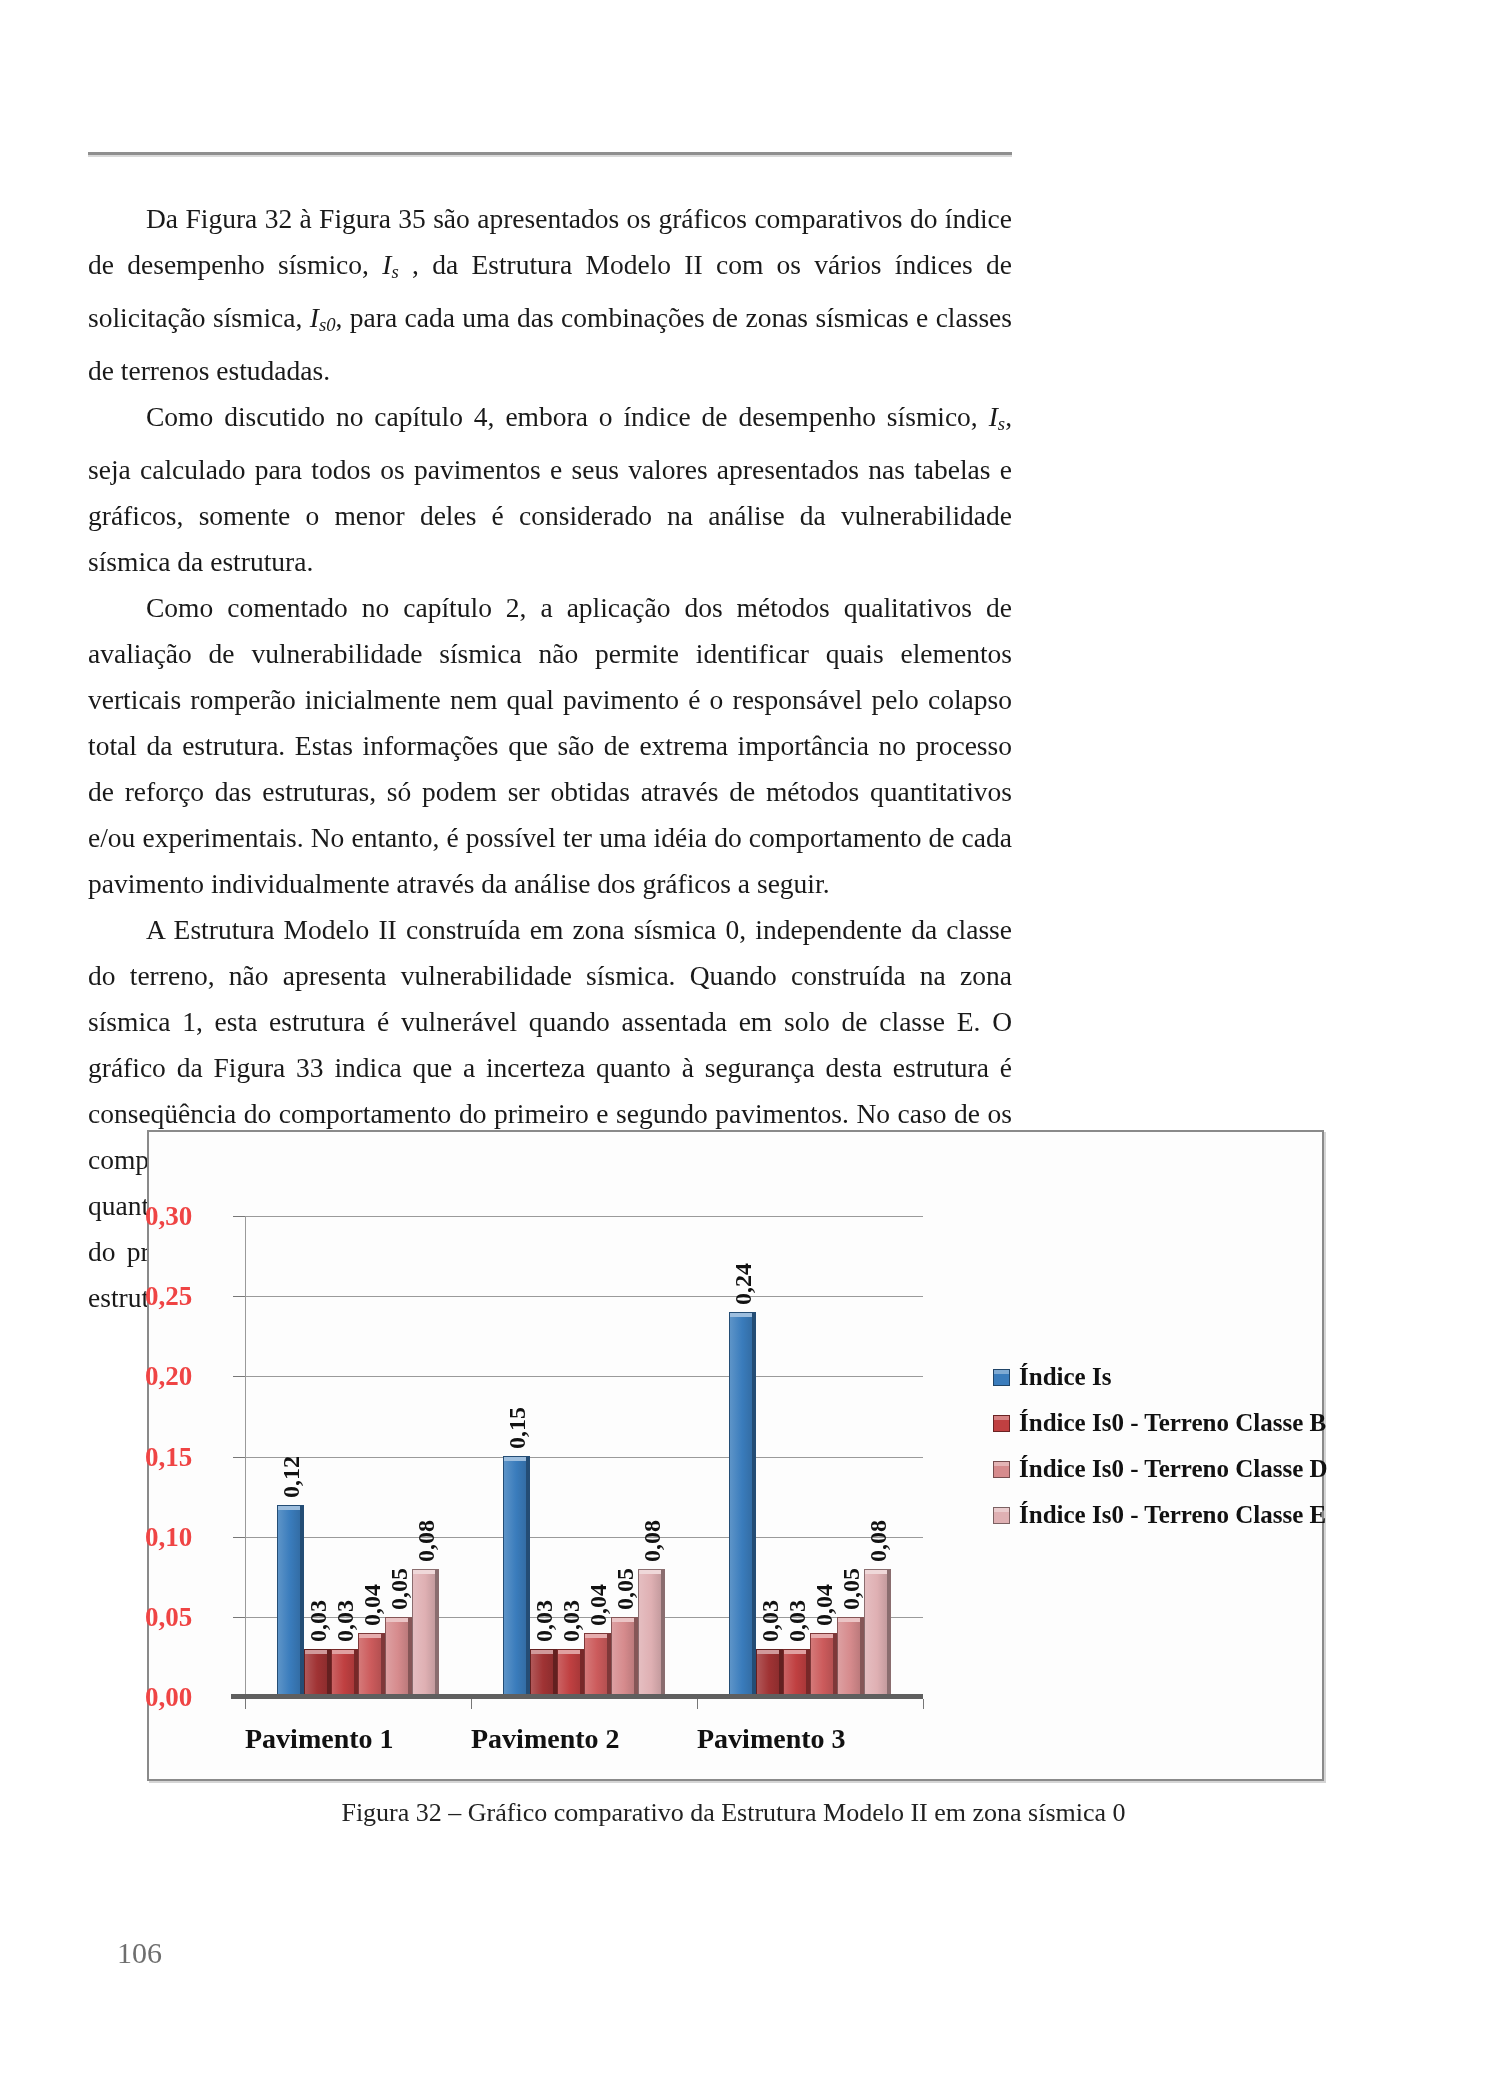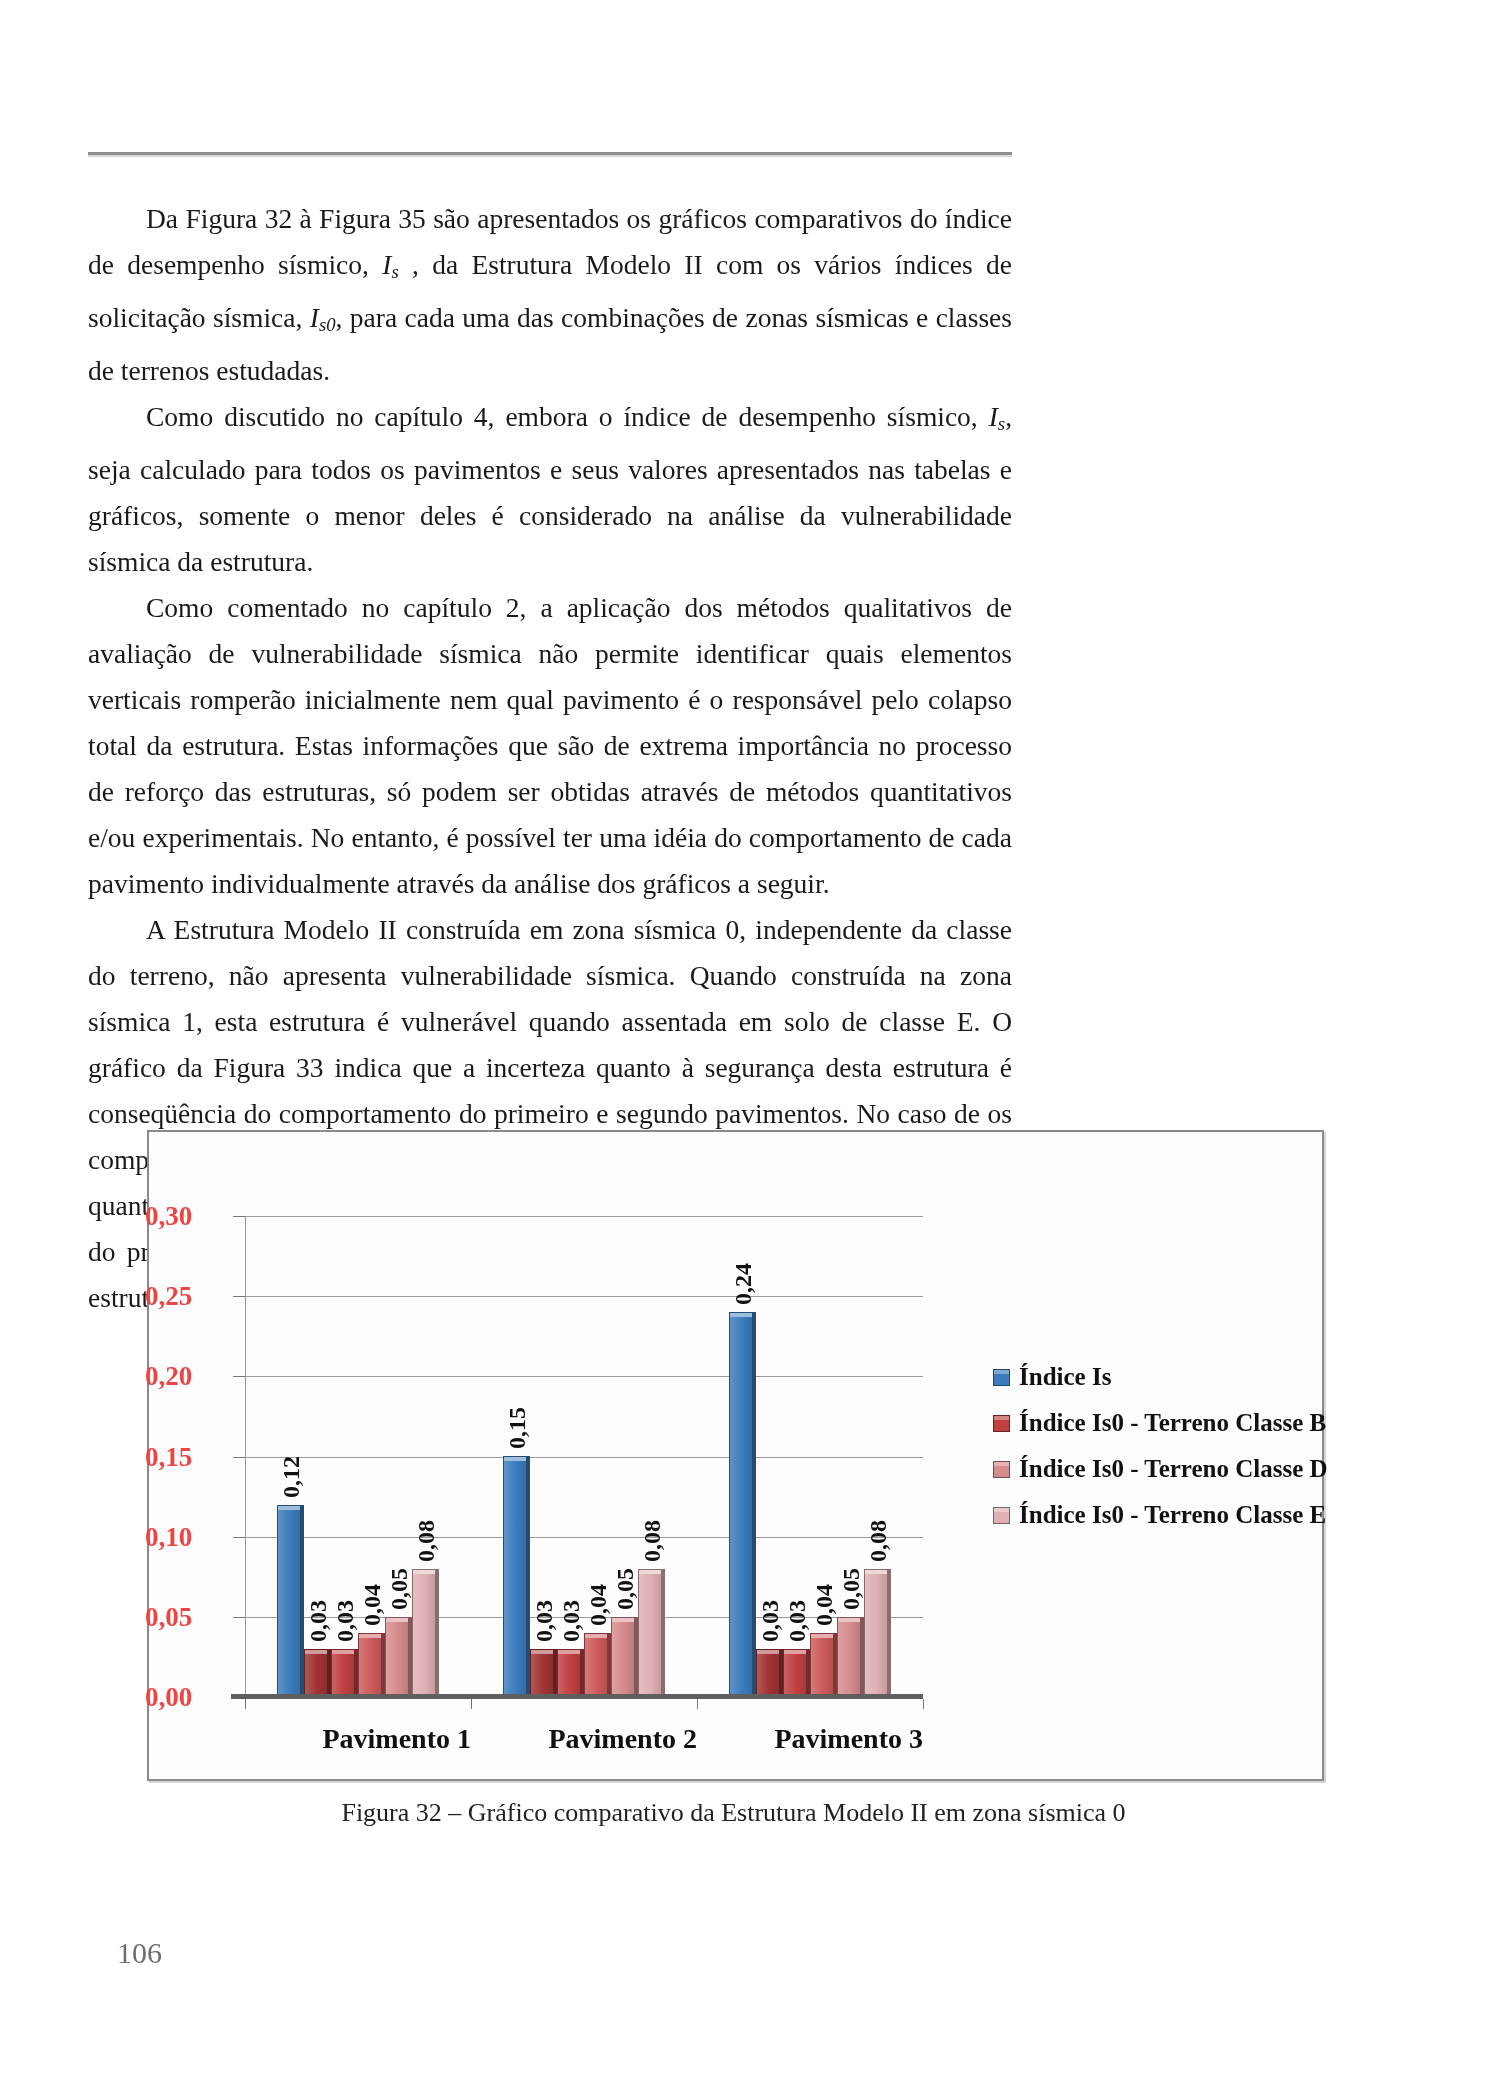--- a/index.html
+++ b/index.html
@@ -49,21 +49,21 @@
   }
   .bar-slot{position:relative;width:27px;height:100%;display:flex;align-items:flex-end;}
   .bar-fill{width:100%;box-sizing:border-box;}
   .bar-label{
     position:absolute;left:50%;transform:translateX(-50%) rotate(180deg);
     writing-mode:vertical-rl;font-weight:bold;font-size:24px;color:#111;
     white-space:nowrap;
   }
   .xtick{position:absolute;bottom:-12px;width:1px;height:10px;background:#777;}
   .xlabel{
-    position:absolute;top:100%;margin-top:26px;text-align:right;
+    position:absolute;top:100%;margin-top:26px;text-align:left;
     font-weight:bold;font-size:28px;color:#111;
   }
   .legend{position:absolute;left:844px;top:222px;}
   .legend-item{display:flex;align-items:center;height:46px;}
   .legend-swatch{width:15px;height:15px;border:1px solid #444;margin-right:9px;flex:0 0 auto;}
   .legend-label{font-weight:bold;font-size:25px;color:#111;white-space:nowrap;}
 
   .caption{
     position:absolute;left:147px;top:1798px;width:1173px;text-align:center;
     font-size:26px;color:#222;

